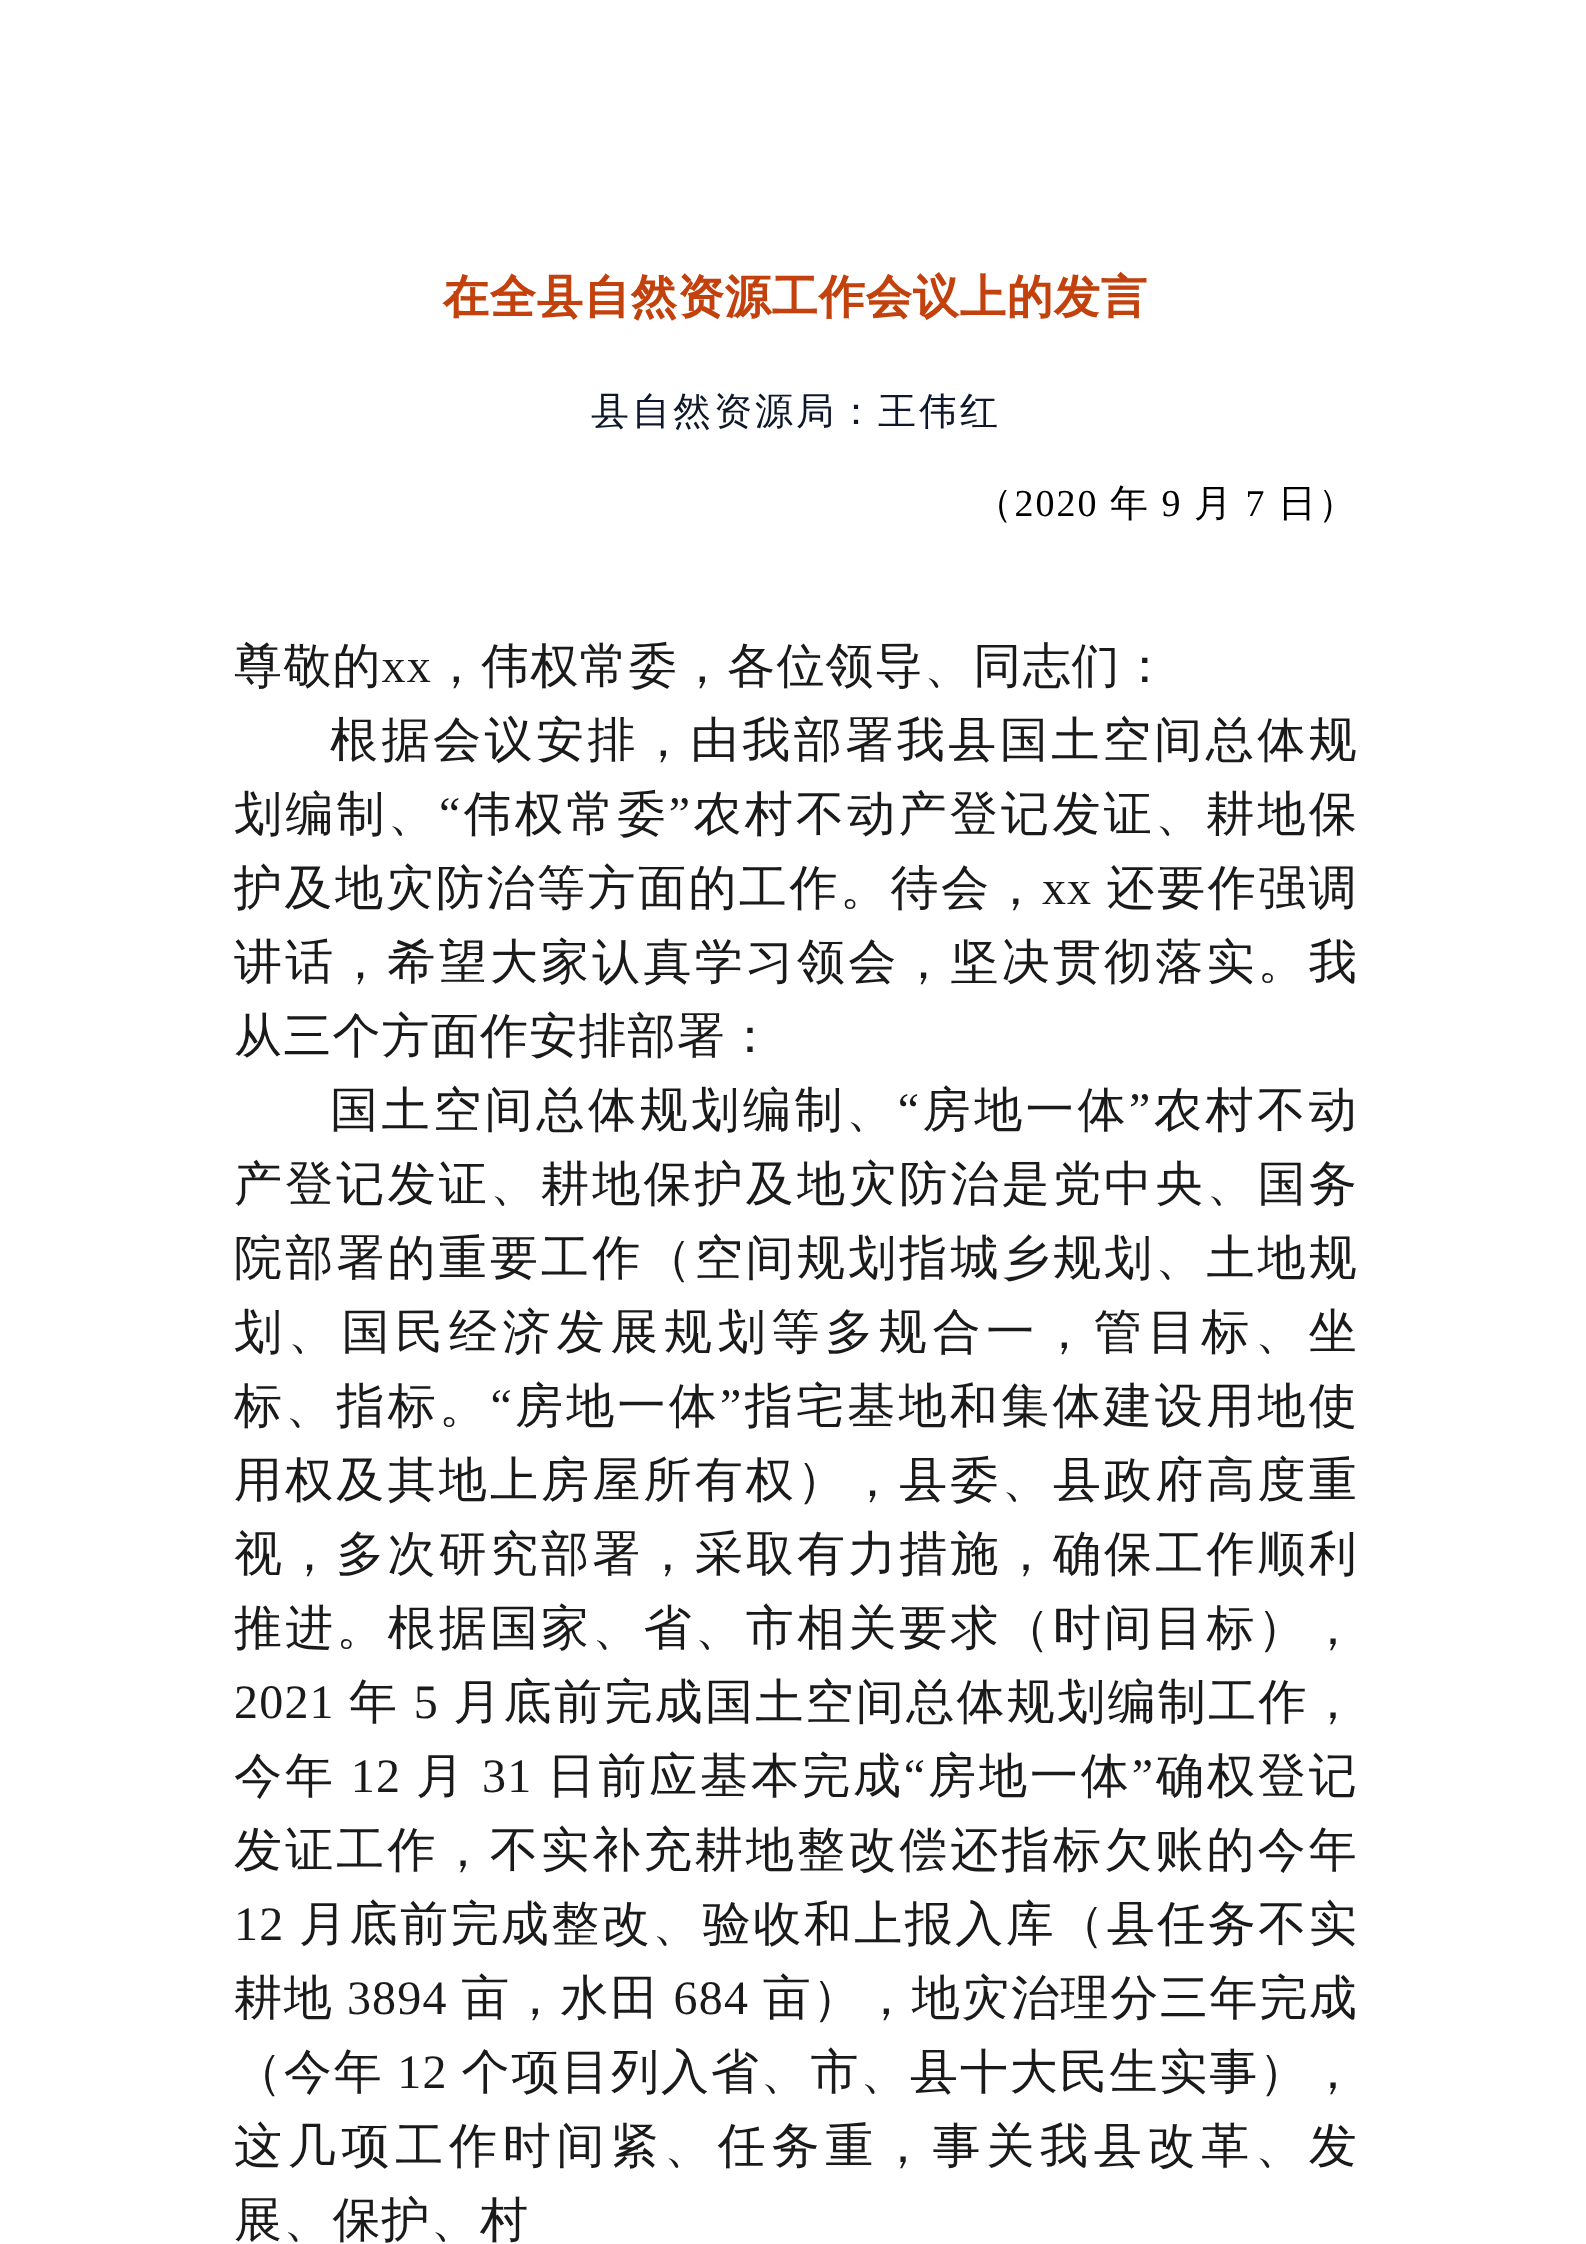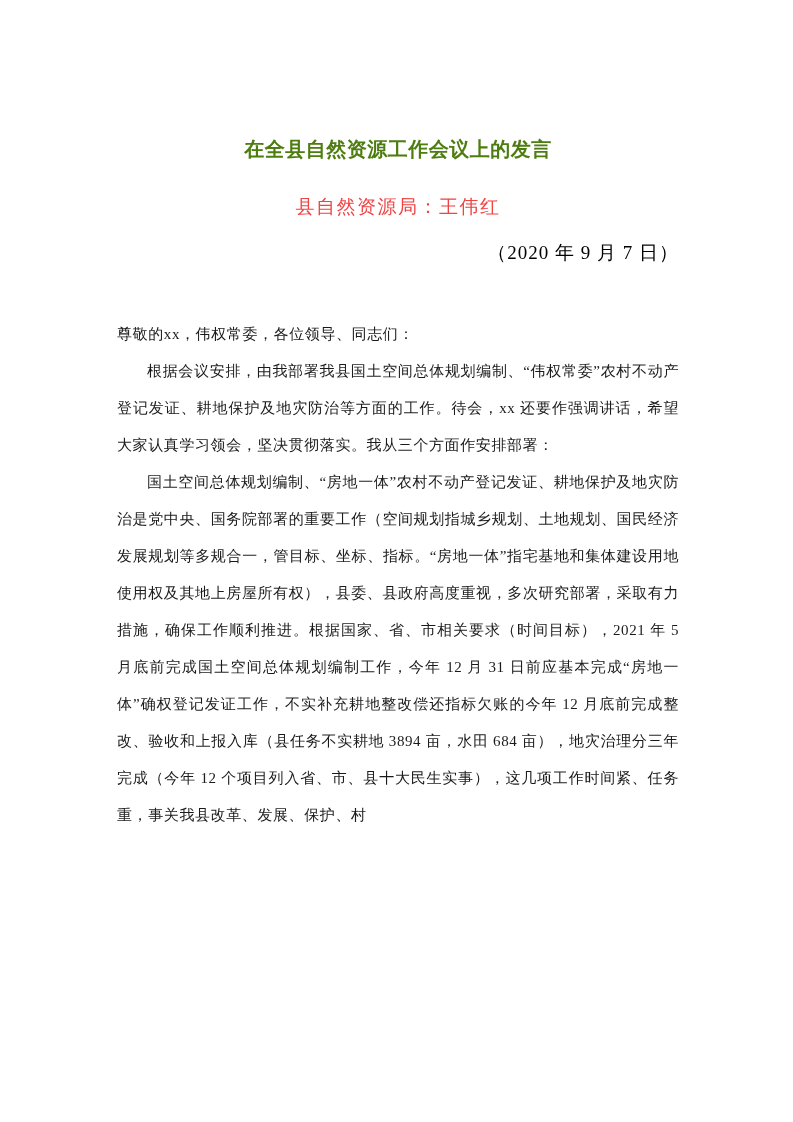--- a/index.html
+++ b/index.html
@@ -29,54 +29,54 @@
     width: 562px;
   }
 
   
   .doc-title {
     margin: 0;
     padding-top: 128px;
     text-align: center;
     font-family: "DejaVu Sans", "Liberation Sans", sans-serif;
     font-weight: bold;
-    font-size: 20px;
+    font-size: 23px;
     line-height: 42px;
     letter-spacing: 0.5px;
-    color: #4d7c0f;
+    color: #c2410c;
   }
   .doc-subtitle {
     margin: 0;
     padding-top: 22px;
     text-align: center;
     font-family: "Liberation Serif", "DejaVu Serif", serif;
     font-size: 19px;
     line-height: 30px;
     letter-spacing: 1.5px;
-    color: #ef4444;
+    color: #0f172a;
   }
   .doc-date {
     margin: 0;
     padding-top: 16px;
     text-align: right;
     font-family: "Liberation Serif", "DejaVu Serif", serif;
     font-size: 19px;
     line-height: 30px;
     letter-spacing: 1px;
     color: #000000;
   }
 
   
   .body-block {
     padding-top: 48px;
   }
   p.para {
     margin: 0;
     font-family: "Liberation Serif", "DejaVu Serif", serif;
-    font-size: 15px;
+    font-size: 24px;
     line-height: 37px;
     text-align: justify;
     text-justify: inter-ideograph;
     letter-spacing: 0.6px;
     color: #1a1a1a;
   }
   p.indent {
     text-indent: 2em;
   }
   h2.section-heading {

